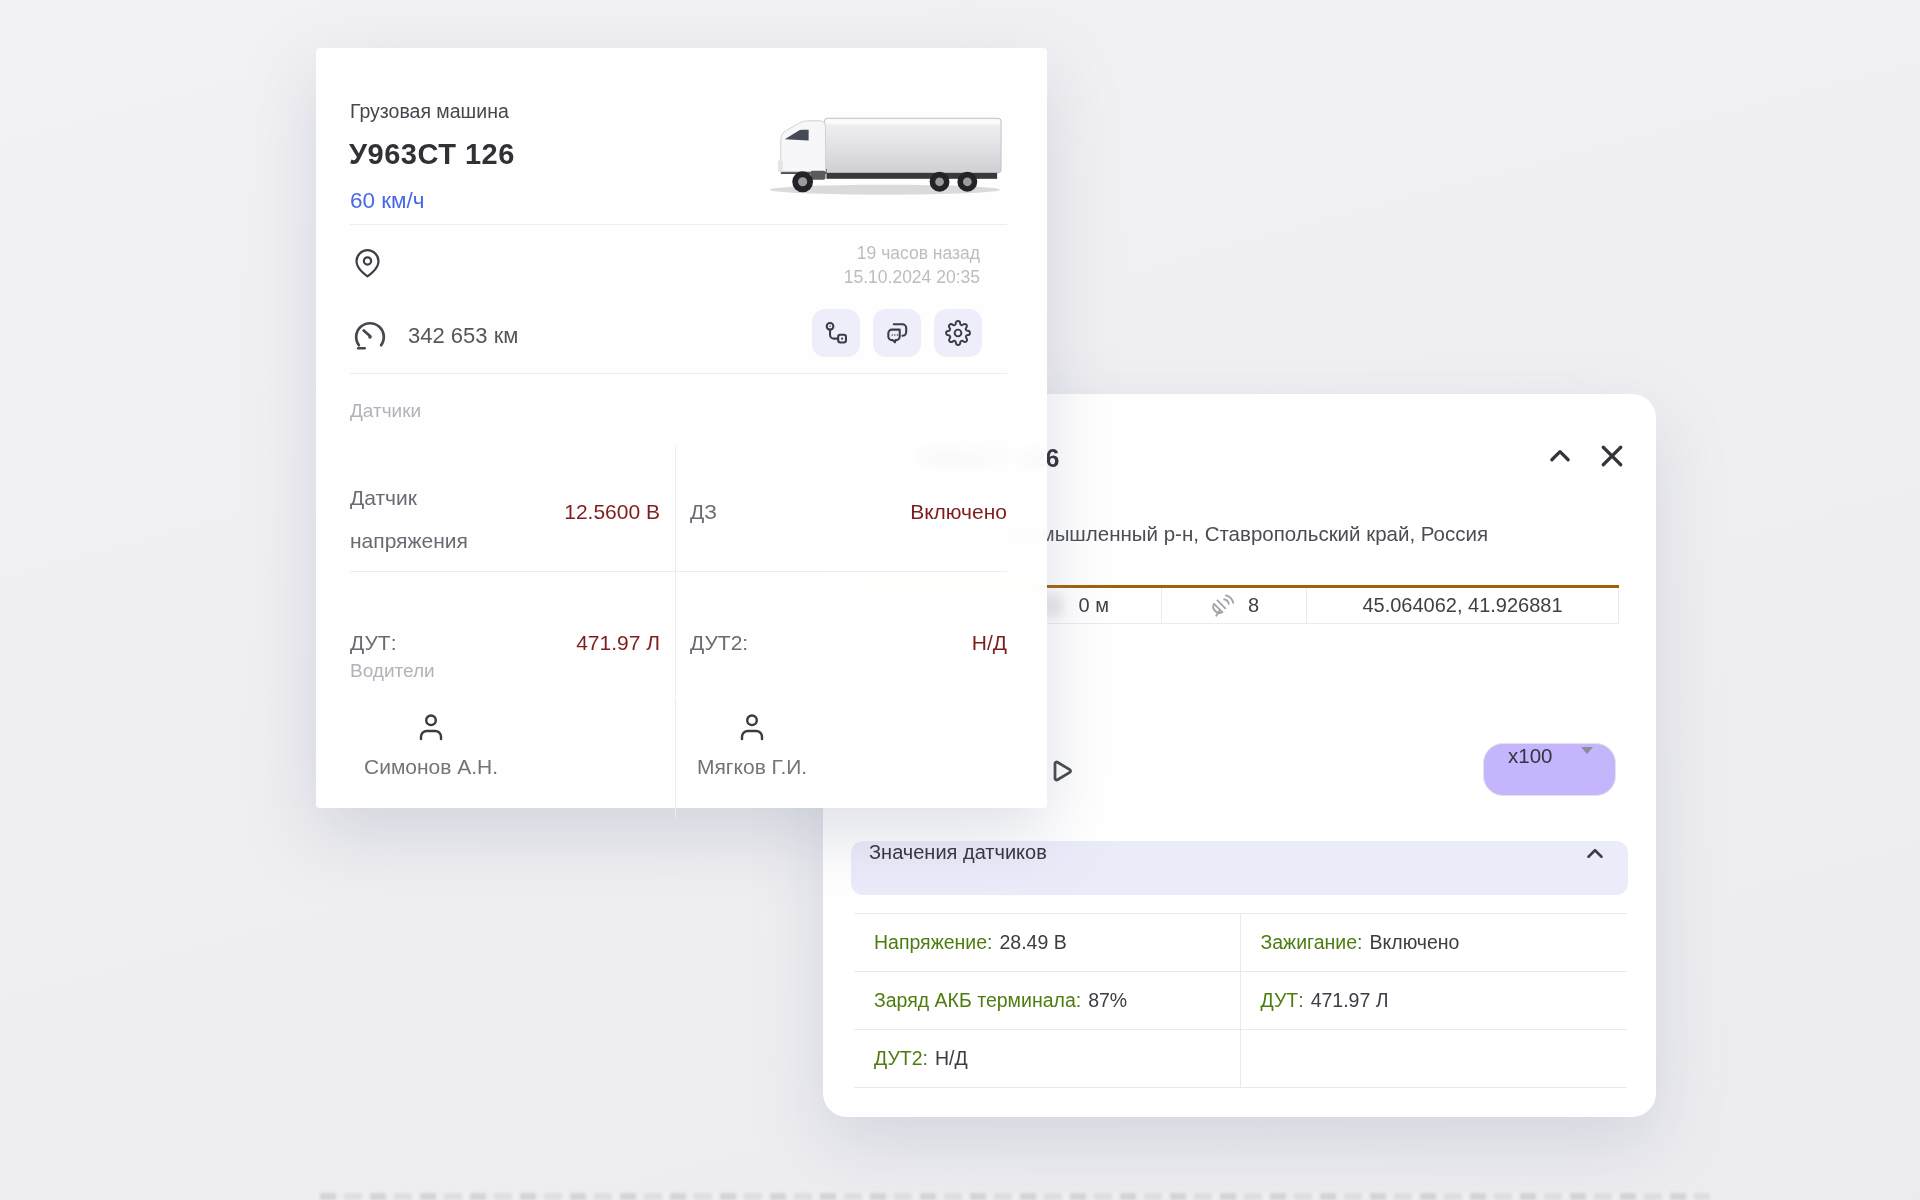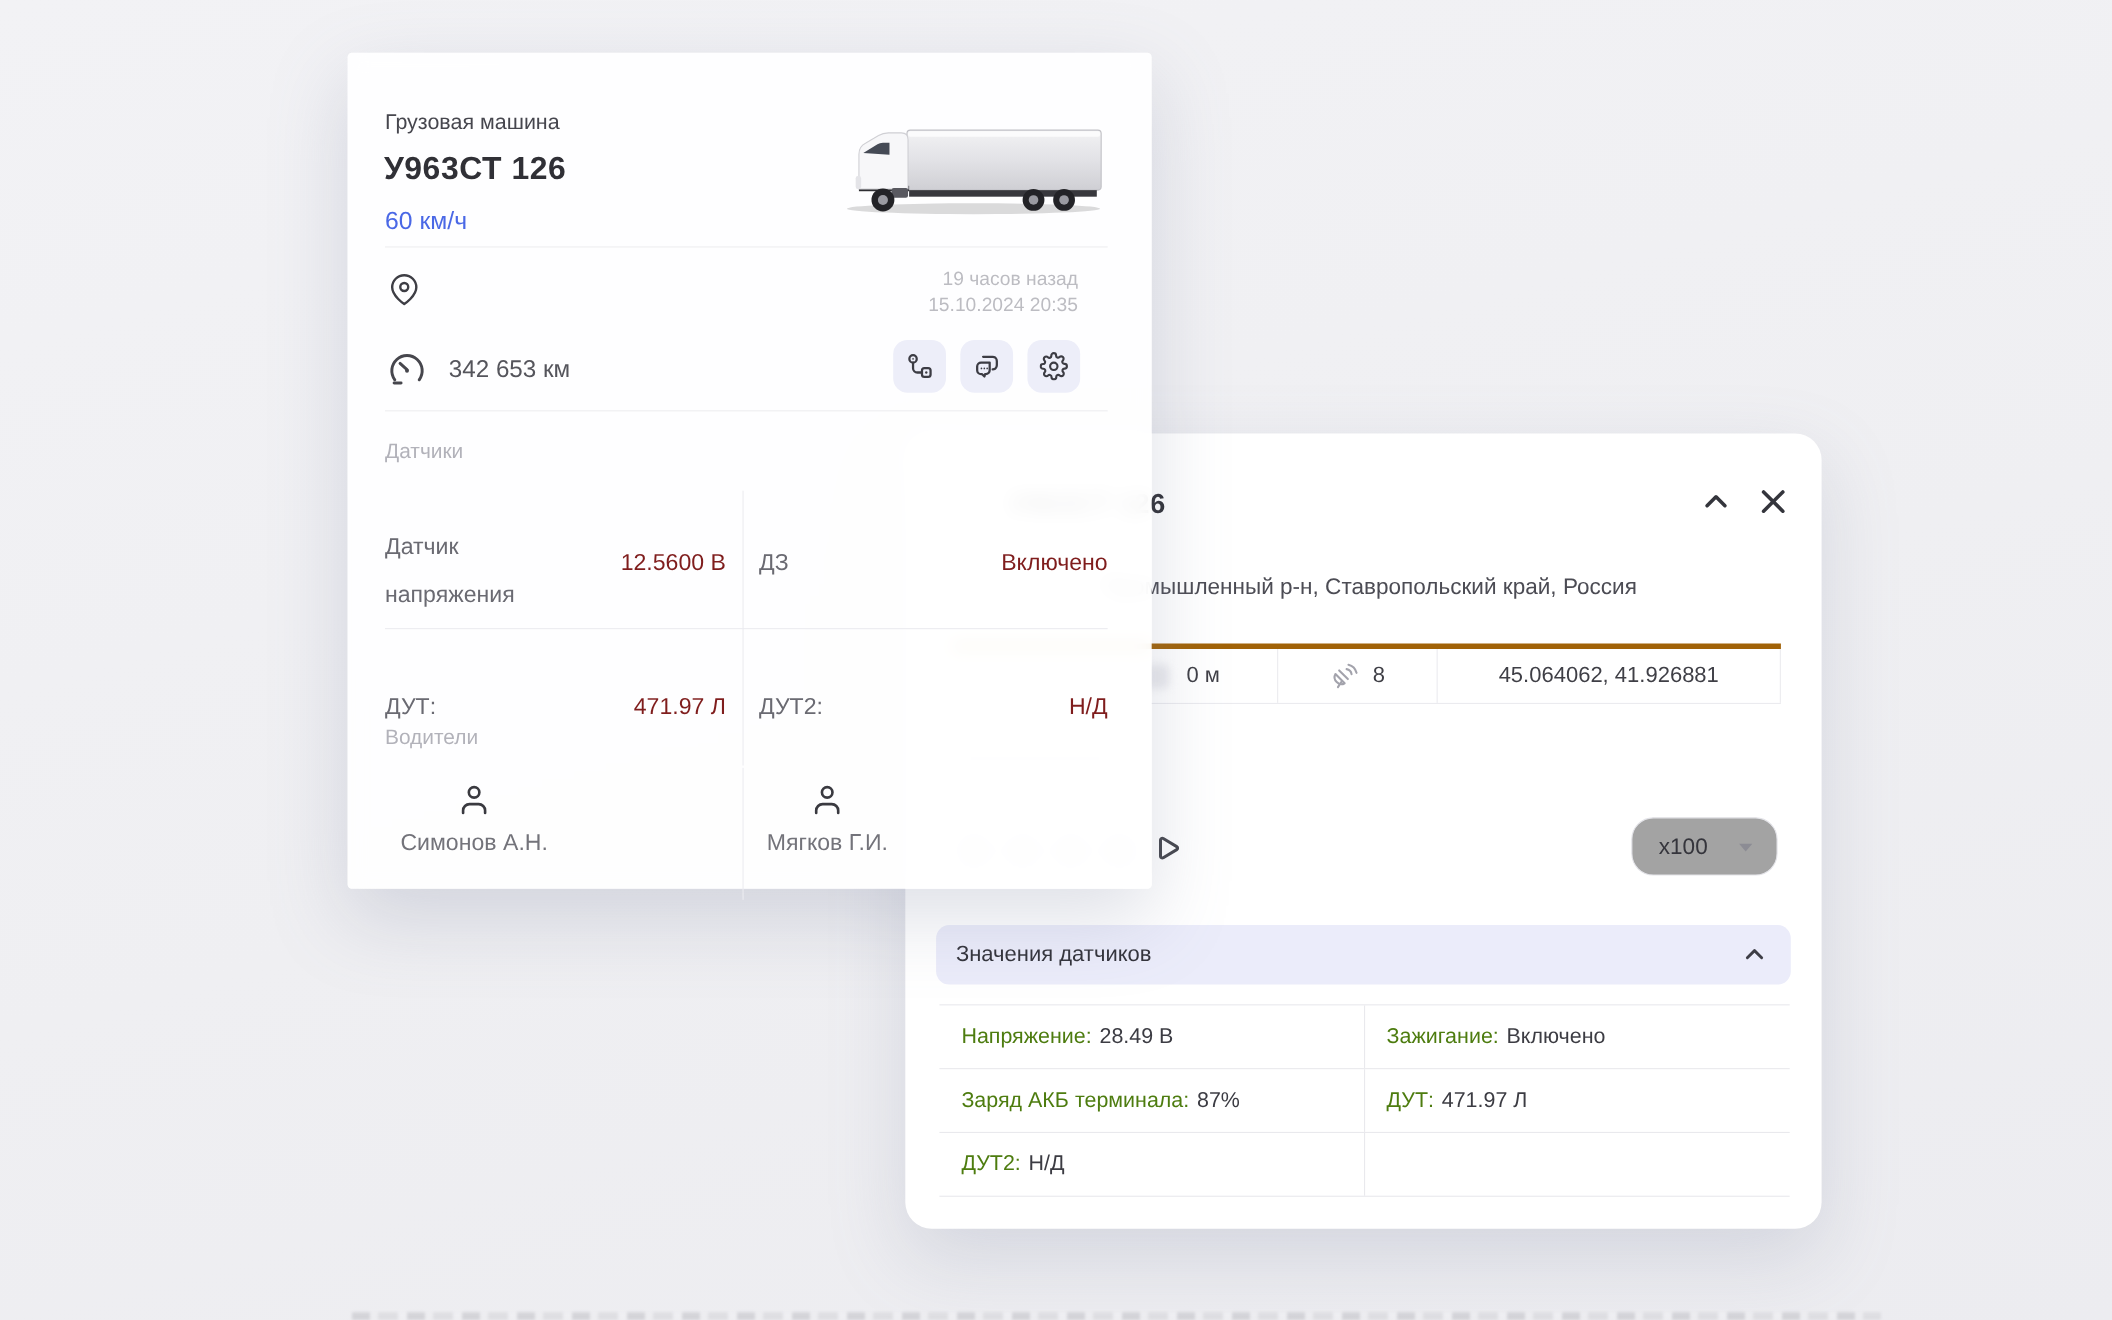--- a/index.html
+++ b/index.html
@@ -15,40 +15,40 @@
   .panel {
     left:823px; top:394px; width:833px; height:723px;
     border-radius:24px;
     box-shadow:0 26px 70px rgba(125,130,160,.22);
   }
   .panel-title { position:absolute; left:95px; top:50px; font-size:25px; font-weight:700; color:#2f2f36; letter-spacing:.3px; white-space:nowrap; }
   .panel-winbtns { position:absolute; top:46px; right:28px; display:flex; gap:20px; }
   .winbtn { width:32px; height:32px; display:flex; align-items:center; justify-content:center; cursor:pointer; }
   .winbtn svg { stroke:#34353c; }
   .panel-address { position:absolute; left:180px; top:128px; font-size:20.5px; color:#4c4c54; white-space:nowrap; }
-  .stats-row { position:absolute; left:42px; top:191px; width:754px; height:55px; display:flex;
-    border-top:5px solid #a16207; border-bottom:1px solid #ebebef; }
+  .stats-row { position:absolute; left:42px; top:191px; width:754px; height:39px; display:flex;
+    border-top:3px solid #a16207; border-bottom:1px solid #ebebef; }
   .stats-cell { display:flex; align-items:center; justify-content:center; font-size:20px; color:#3f3f46; border-right:1px solid #ebebef; }
   .stats-cell:first-child { border-left:1px solid #ebebef; }
   .cell-dist { width:297px; justify-content:flex-end; padding-right:52px; }
   .cell-sat  { width:145px; gap:12px; }
   .cell-coord{ width:312px; }
   .ghost { background:#d9d9e0; border-radius:5px; filter:blur(4px); opacity:.55; }
   .ghost-cellicon { width:22px; height:22px; margin-right:16px; }
   .ghost-line1 { position:absolute; left:42px; top:288px; width:152px; height:15px; }
   .ghost-line2 { position:absolute; left:42px; top:320px; width:108px; height:9px; opacity:.4; }
   .pb-circles { position:absolute; left:44px; top:361px; display:flex; gap:7px; filter:blur(3px); opacity:.6; }
   .pb-circle { width:37px; height:37px; border-radius:50%; background:#d9d9e0; }
   .play-btn { position:absolute; left:222px; top:362px; width:30px; height:30px; cursor:pointer; }
   .speed-select { position:absolute; top:349px; right:40px; width:133px; height:53px;
-    border:1.5px solid #e3e3e8; border-radius:20px; background:#a3a3a3;
-    display:flex; align-items:center; justify-content:space-between; padding:0 20px 0 24px; cursor:pointer; }
+    border:1.5px solid #e3e3e8; border-radius:20px; background:#c4b5fd;
+    display:flex; align-items:flex-start; justify-content:space-between; padding:0 20px 0 24px; cursor:pointer; }
   .speed-select .val { font-size:20.5px; color:#35353c; }
   .section-head { position:absolute; left:28px; top:447px; width:777px; height:54px;
-    background:#ebecfa; border-radius:12px; display:flex; align-items:center; justify-content:space-between;
+    background:#ebecfa; border-radius:12px; display:flex; align-items:flex-start; justify-content:space-between;
     padding:0 20px 0 18px; cursor:pointer; }
   .section-head .t { font-size:20px; font-weight:500; color:#33333b; }
   .sensor-table { position:absolute; left:31px; top:519px; width:773px; border-top:1px solid #e9e9ed; }
   .strow { display:flex; height:58px; border-bottom:1px solid #e9e9ed; }
   .stcell { width:50%; display:flex; align-items:center; padding-left:20px; font-size:19.5px; color:#3c3c43; }
   .stcell:first-child { border-right:1px solid #e9e9ed; }
   .stcell b { font-weight:400; color:#4d7c0f; margin-right:7px; }
   
   .vehicle {
     left:316px; top:48px; width:731px; height:760px;

